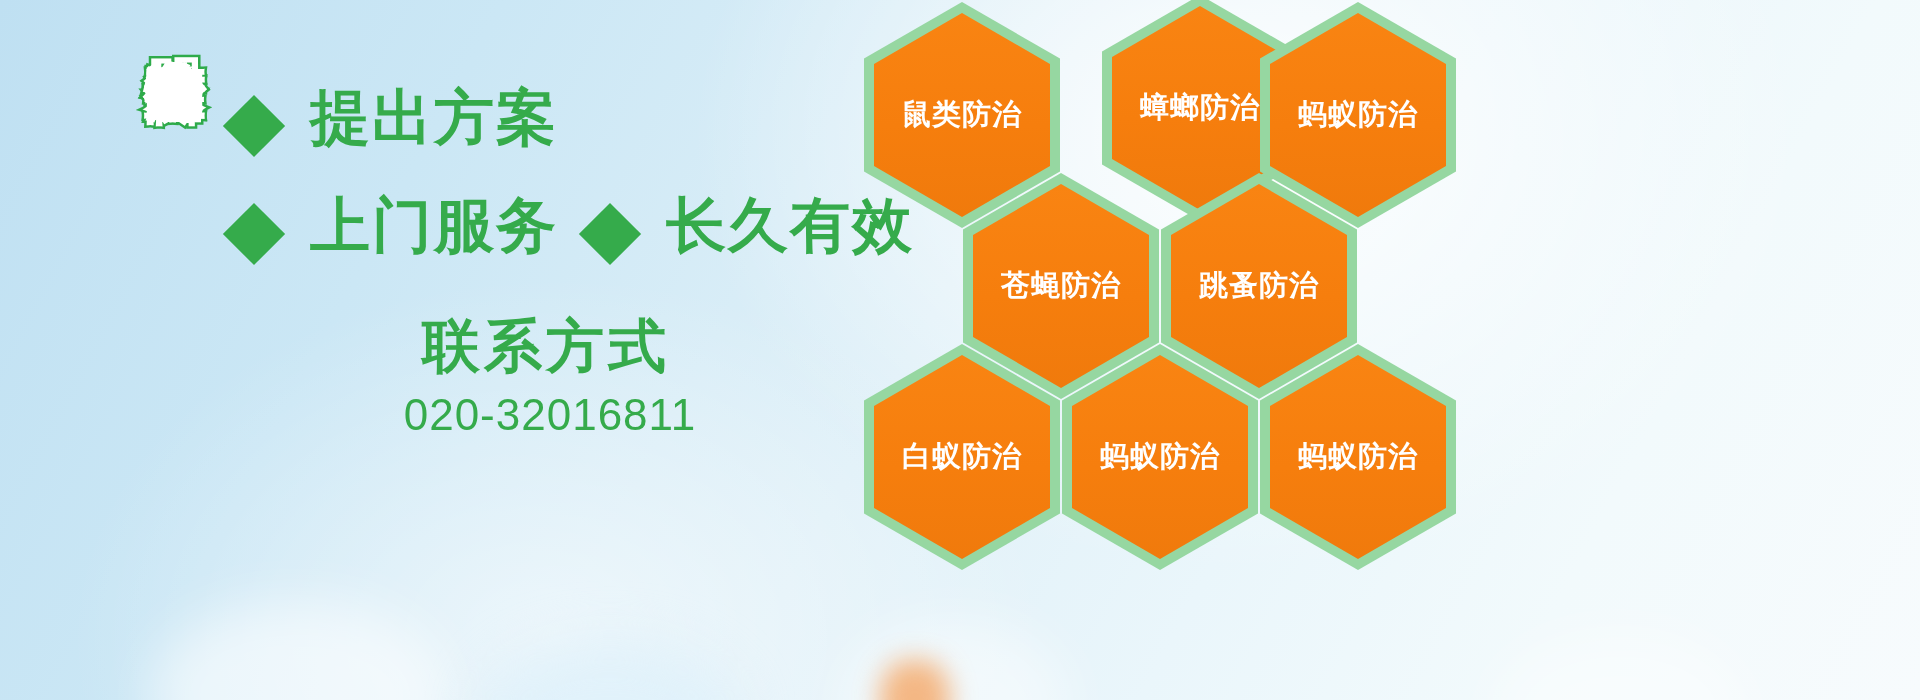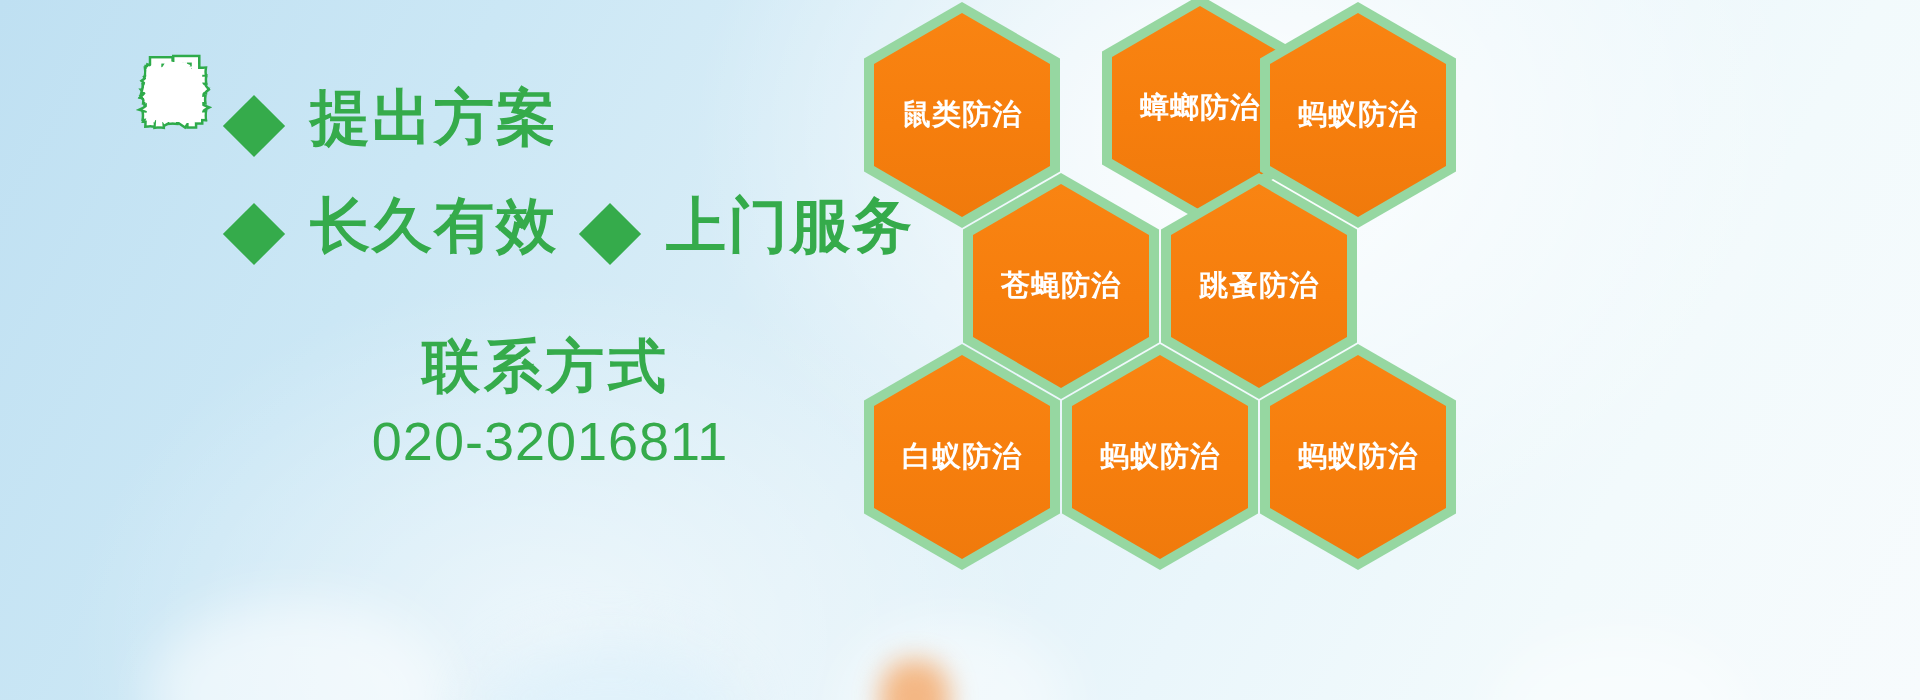--- a/index.html
+++ b/index.html
@@ -97,24 +97,23 @@
     width:640px;
     text-align:center;
     color:#35ab4b;
   }
   #contact-title {
     font-size:58px;
     font-weight:700;
     letter-spacing:4px;
     line-height:1.05;
     margin-left:-8px;
-    margin-top:20px;
   }
   .contact-phone {
-    font-size:54px;
+    font-size:44px;
     font-weight:400;
     letter-spacing:1px;
     line-height:1.28;
     margin-top:10px;
   }
 
   
   #hex-grid {
     position:absolute;
     left:862px;
@@ -179,25 +178,25 @@
   <div class="feature-row" id="feature-row-1">
     <div class="feature-item">
       <span class="diamond-icon"></span>
       <span class="feature-label">提出方案</span>
     </div>
   </div>
 
   <div class="feature-row" id="feature-row-2">
     <div class="feature-item">
       <span class="diamond-icon"></span>
-      <span class="feature-label">长久有效</span>
+      <span class="feature-label">上门服务</span>
     </div>
     <div class="feature-item">
       <span class="diamond-icon"></span>
-      <span class="feature-label">上门服务</span>
+      <span class="feature-label">长久有效</span>
     </div>
   </div>
 
   <div id="contact">
     <div id="contact-title">联系方式</div>
     <div class="contact-phone">020-32016811</div>
   </div>
 
   <div id="hex-grid">
 

